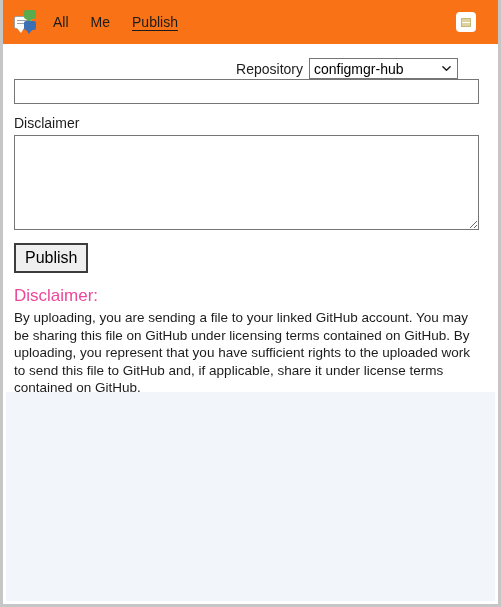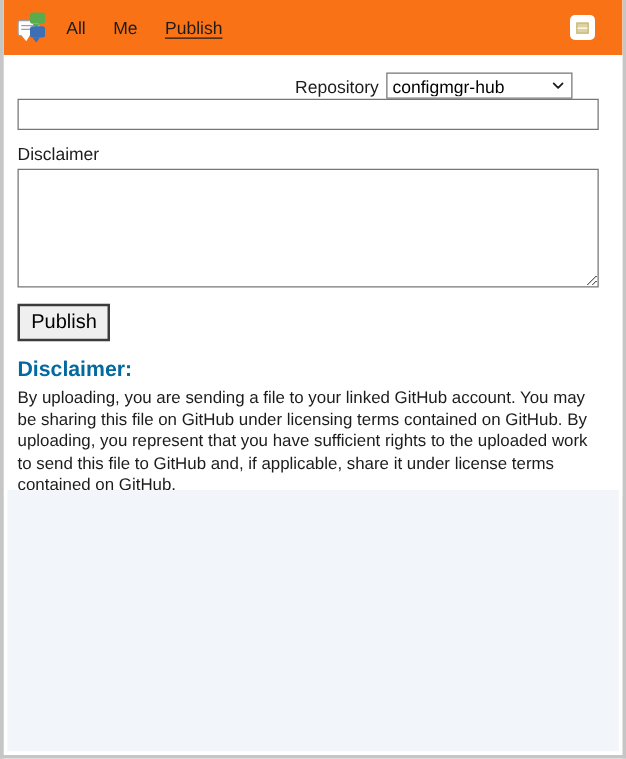--- a/index.html
+++ b/index.html
@@ -246,22 +246,22 @@
     background: #efefef;
     border: 2px solid #3c3c3c;
     border-radius: 0;
     padding: 3px 9px 4px 9px;
     line-height: 19px;
     cursor: pointer;
   }
 
   .disclaimer-title {
     font-size: 17px;
-    font-weight: bold;
-    color: #0369a1;
+    font-weight: normal;
+    color: #ec4899;
     padding: 12px 0 3px 11px;
     line-height: 21px;
   }
   .disclaimer-text {
     font-size: 13.5px;
     color: #1c1c1c;
     line-height: 17.5px;
     padding: 0 22px 0 11px;
     margin: 0;
   }

